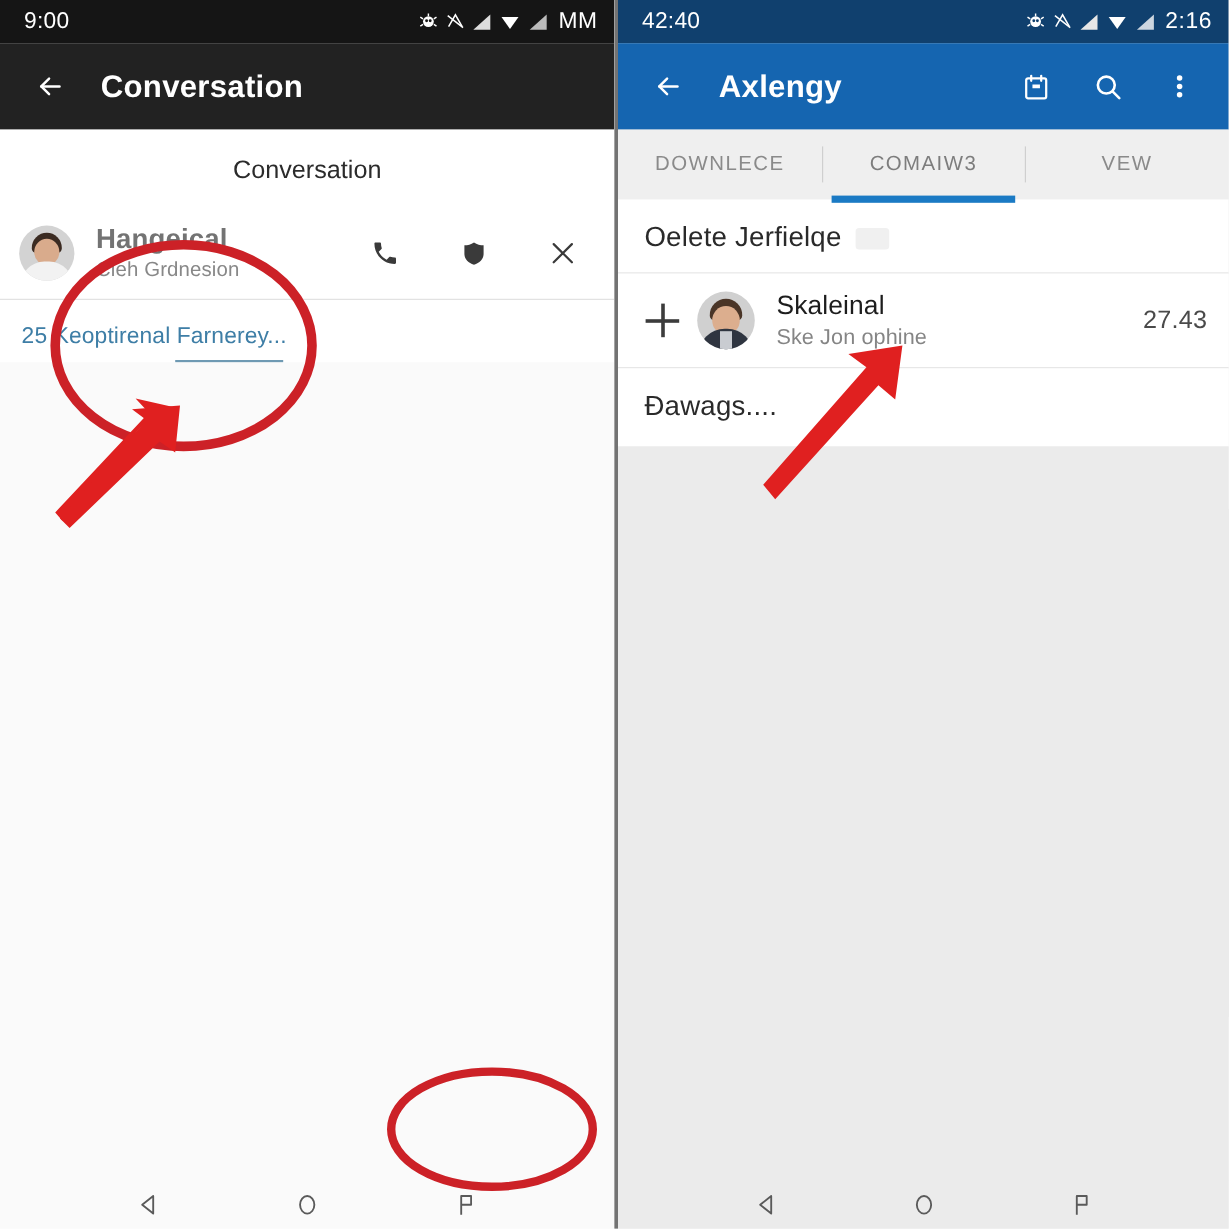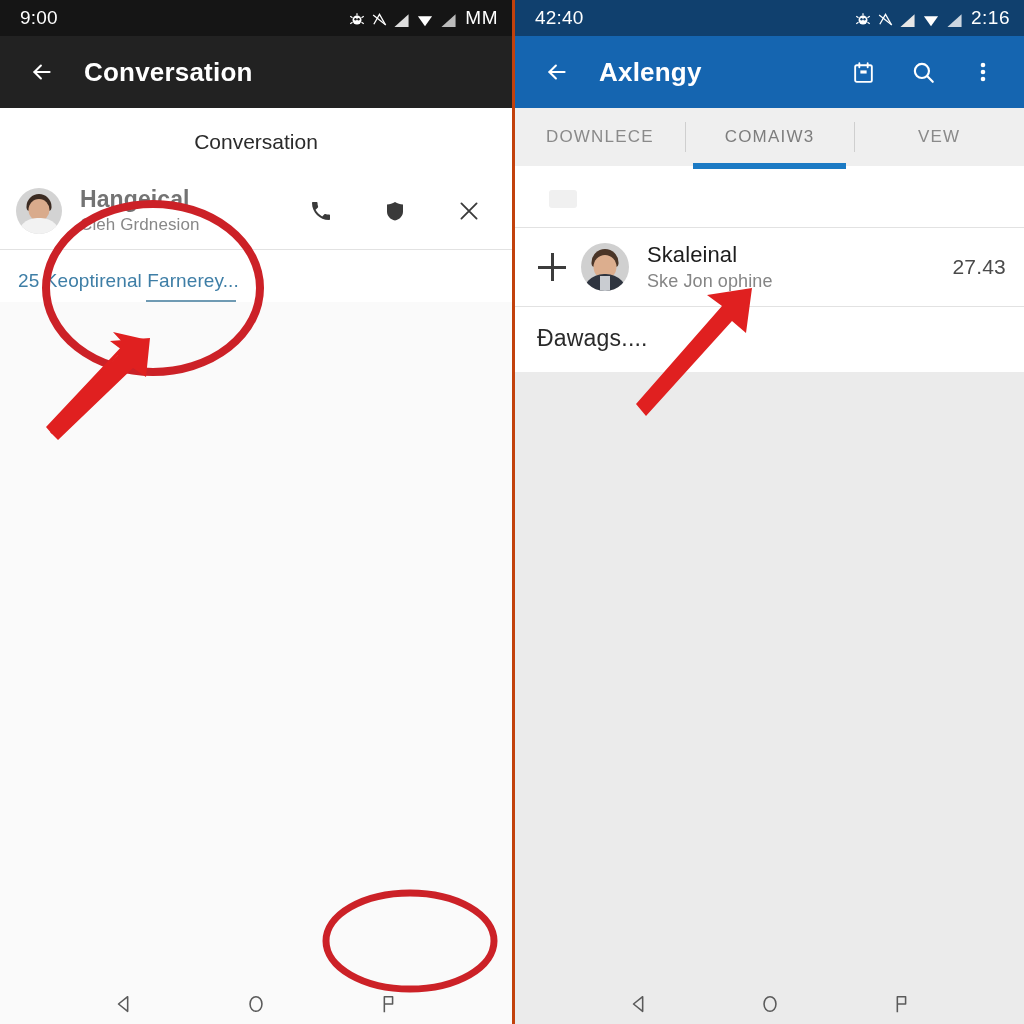--- a/index.html
+++ b/index.html
@@ -17,41 +17,41 @@
 
   
   .panel {
     width: 512px; height: 1024px;
     position: relative;
     display: flex;
     flex-direction: column;
     overflow: hidden;
   }
   .panel-left  { background: #fafafa; }
-  .panel-right { background: #ebebeb; border-left: 3px solid #c2410c; }
+  .panel-right { background: #ebebeb; border-left: 3px solid #737373; }
 
   
   .statusbar {
     height: 36px;
     flex: 0 0 36px;
     display: flex;
     align-items: center;
     padding: 0 14px 0 20px;
     color: #ffffff;
     font-size: 19px;
     letter-spacing: .2px;
   }
   .statusbar.dark  { background: #151515; }
   .statusbar.blue  { background: #113F६8; }
   .statusbar.blue  { background: #10406e; }
   .status-clock { font-size: 19px; font-weight: 400; }
   .status-icons {
     margin-left: auto;
     display: flex;
-    align-items: flex-end;
+    align-items: center;
     gap: 5px;
   }
   .status-icons svg { display: block; }
   .status-label { font-size: 19px; margin-left: 3px; letter-spacing: .5px; }
 
   
   .appbar {
     height: 72px;
     flex: 0 0 72px;
     display: flex;
@@ -456,21 +456,21 @@
     </div>
 
     <div class="tabs">
       <span class="tab">DOWNLECE</span>
       <span class="tab active">COMAIW3</span>
       <span class="tab">VEW</span>
     </div>
 
     <div class="right-section">
       <div class="section-header">
-        <span class="ghost"></span>
+        <span>Oelete Jerfielqe</span><span class="ghost"></span>
       </div>
       <div class="divider"></div>
 
       <div class="list-item">
         <span class="plus-icon"></span>
         <span class="li-avatar">
           <span class="face-hair" style="top:6px;width:27px;height:18px;background:#4a3527;position:absolute;left:50%;transform:translateX(-50%);border-radius:14px 14px 4px 4px;"></span>
           <span class="face-skin" style="top:12px;width:23px;height:24px;background:#dcae8e;position:absolute;left:50%;transform:translateX(-50%);border-radius:50%;"></span>
           <span class="body" style="bottom:-5px;width:46px;height:22px;background:#2f3540;position:absolute;left:50%;transform:translateX(-50%);border-radius:23px 23px 0 0;"></span>
           <span style="position:absolute;bottom:-5px;left:50%;transform:translateX(-50%);width:10px;height:20px;background:#c9ccd1;"></span>

